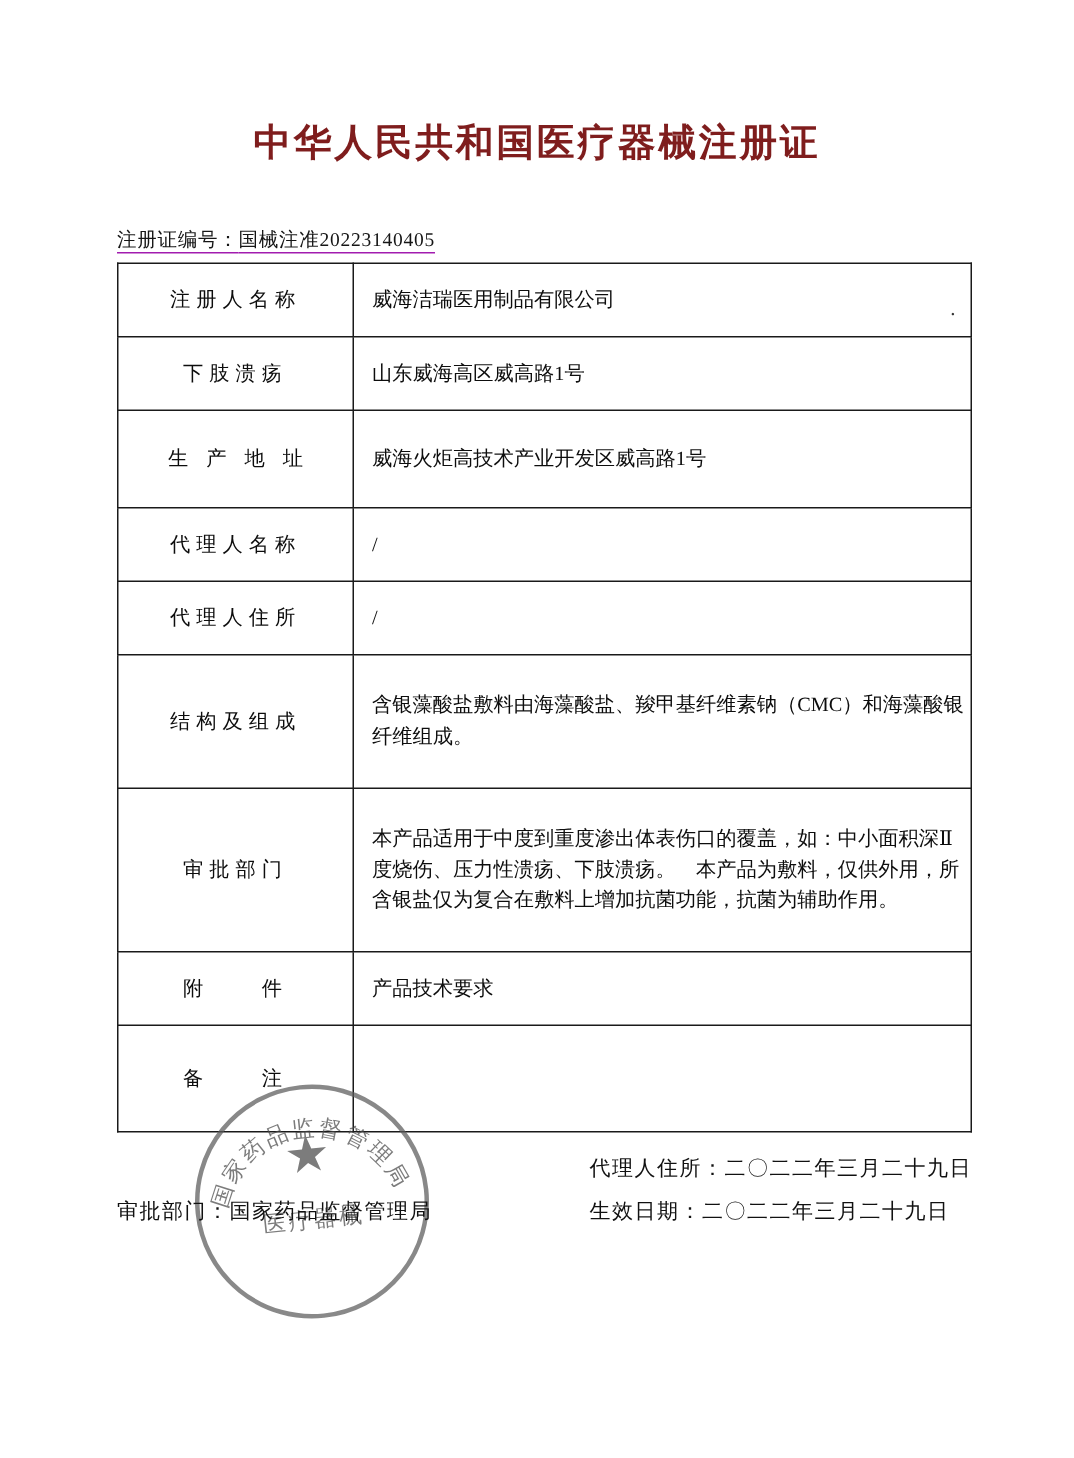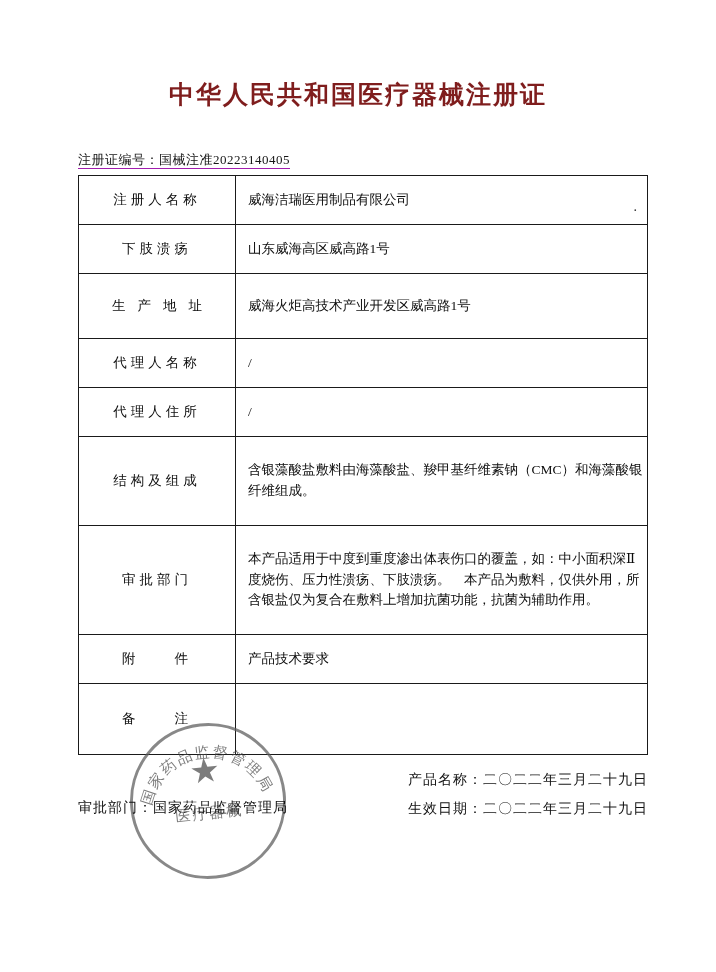--- a/index.html
+++ b/index.html
@@ -231,21 +231,21 @@
 
       </div>
     </div>
 
     <div class="approve-dept">
       <span>审批部门：</span><span>国家药品监督管理局</span>
     </div>
 
     <div class="dates">
       <div class="drow">
-        <span>产品名称：</span><span>二〇二二年三月二十九日</span>
+        <span>代理人住所：</span><span>二〇二二年三月二十九日</span>
       </div>
       <div class="drow">
         <span>生效日期：</span><span>二〇二二年三月二十九日</span>
       </div>
 
     </div>
 
   </div>
 
 </div>

